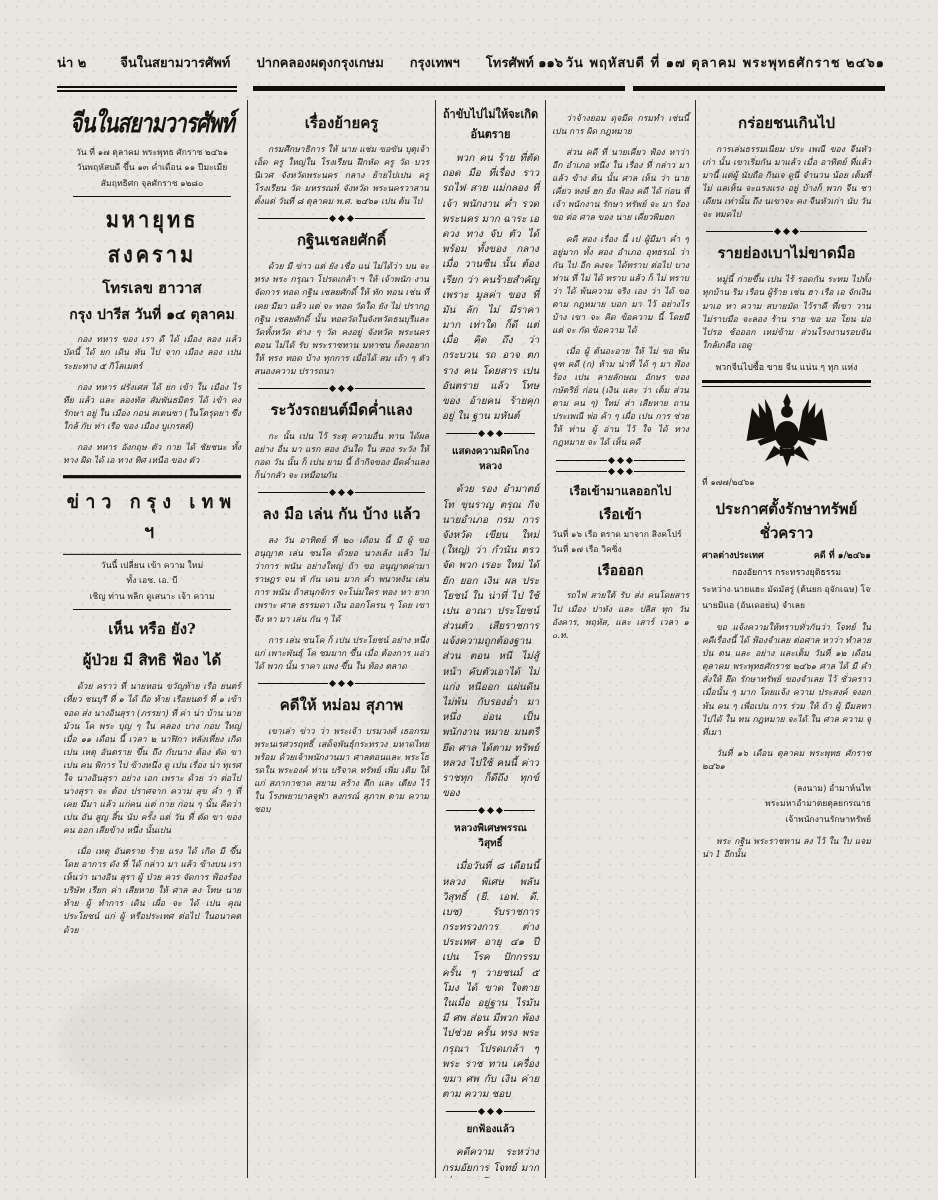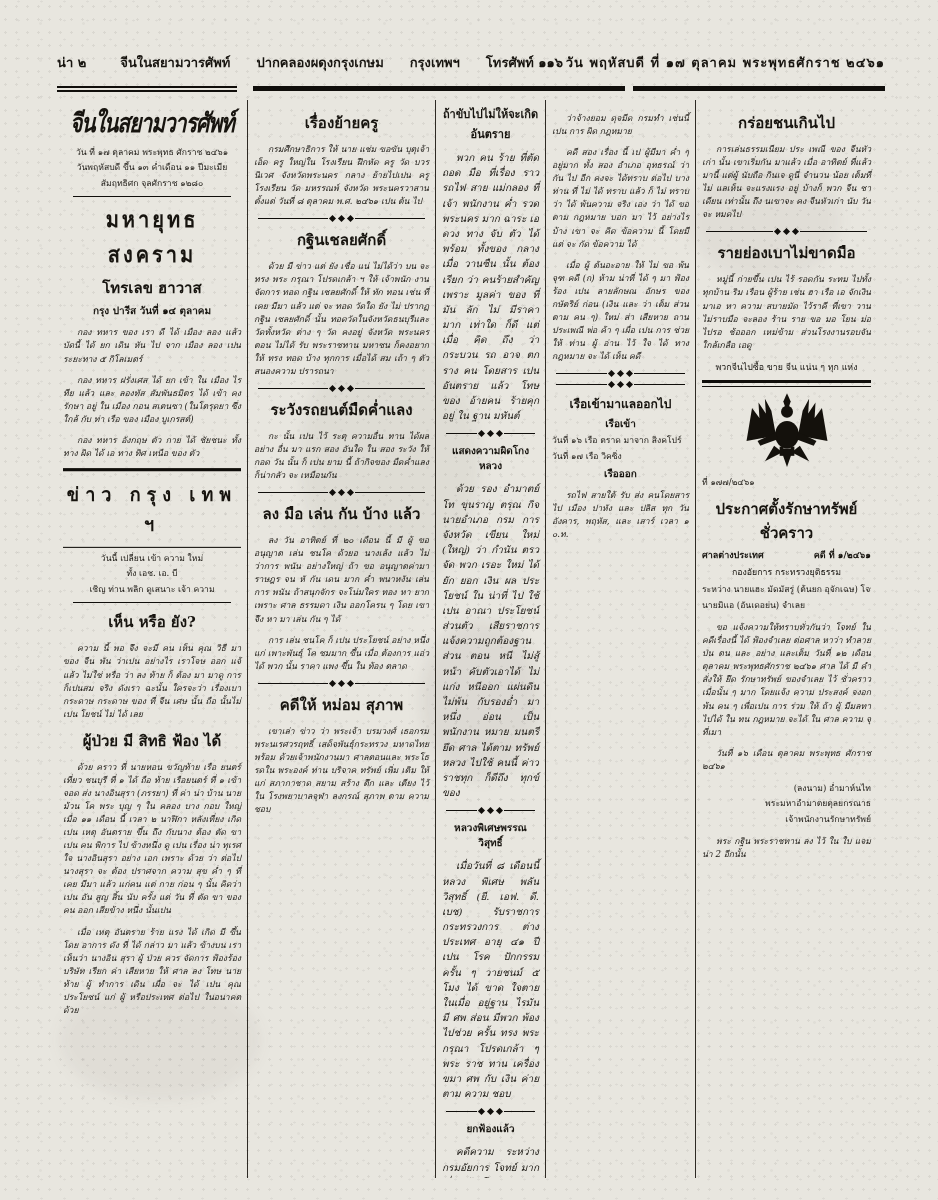--- a/index.html
+++ b/index.html
@@ -35,21 +35,21 @@
   .column + .column{border-left:1px solid #2e2a24;}
   .col-0{width:190px;}.col-1{width:188px;}.col-2{width:110px;}.col-3{width:150px;}.col-4{width:182px;}
 
   .masthead{font-size:21px;font-weight:bold;text-align:center;transform:scaleY(1.25);letter-spacing:-1px;margin:2px 0 6px;font-style:italic;}
   .headline{font-size:20px;font-weight:bold;text-align:center;letter-spacing:3px;margin:8px 0 4px;transform:scaleY(1.1);}
   .col-2 .headline{font-size:11px;letter-spacing:0;margin:2px 0;}
   .section{font-size:18px;font-weight:bold;text-align:center;letter-spacing:6px;border-top:3px solid #100e0b;border-bottom:1px solid #100e0b;padding:7px 0;margin:10px 0 5px;transform:scaleY(1.05);}
   .subhead{font-size:15px;font-weight:bold;text-align:center;margin:7px 0 3px;}
   .col-2 .subhead{font-size:10px;}
   .col-3 .subhead{font-size:12px;text-align:center;}
-  .kicker{font-size:10px;font-weight:bold;text-align:center;margin:2px 0;}
+  .kicker{font-size:14px;font-weight:bold;text-align:center;margin:2px 0;}
   .para{font-size:8.6px;line-height:1.52;text-align:justify;text-indent:14px;margin:8px 0;word-break:break-word;font-style:italic;}
   .col-2 .para{font-size:10px;}
   .center{font-size:8.8px;text-align:center;margin:3px 0;}
   .lines{font-size:8.6px;line-height:1.8;}
   .lines div{white-space:nowrap;overflow:hidden;}
   .lines.c div{text-align:center;}
   .lines.r div{text-align:right;}
   .split{display:flex;justify-content:space-between;font-size:9px;font-weight:bold;margin:3px 0;}
   .hr{border-top:1.5px solid #100e0b;margin:5px 10px;}
   .rule2{border-top:3px solid #100e0b;border-bottom:1.5px solid #100e0b;height:3px;margin:6px 0;}
@@ -101,21 +101,20 @@
         <div class="para">กอง ทหาร ฝรั่งเศส ได้ ยก เข้า ใน เมือง ไรทีย แล้ว และ ลองทัส สัมพันธมิตร ได้ เข้า คง รักษา อยู่ ใน เมือง กอน สเตนซา (ในโตรุดยา ซึ่ง ใกล้ กับ ท่า เรือ ของ เมือง บูเกรสต์)</div>
         <div class="para">กอง ทหาร อังกฤษ ตัว กาย ได้ ชัยชนะ ทั้ง ทาง ผิด ได้ เอ ทาง ทิศ เหนือ ของ ตัว</div>
         <div class="section">ข่าว กรุง เทพ ฯ</div>
         <div class="lines c">
           <div class="">วันนี้ เปลี่ยน เข้า ความ ใหม่</div>
           <div class="">ทั้ง เอช. เอ. บี</div>
           <div class="">เชิญ ท่าน พลิก ดูเสนาะ เจ้า ความ</div>
         </div>
         <div class="hr"></div>
         <div class="subhead">เห็น หรือ ยัง?</div>
-        <div class="para">ความ นี้ พอ จึง จะมี คน เห็น คุณ วิธี มา ของ จีน พัน ว่าเปน อย่างไร เราโจษ ออก แจ้ แล้ว ไม่ใช่ หรือ ว่า ลง ท้าย ก็ ต้อง มา มาดู การ ก็เปนสม จริง ดังเรา ฉะนั้น ใครจะว่า เรื่องเบา กระดาษ กระดาษ ของ ที่ จีน เศษ นั้น ถือ นั้นไม่เปน โยชน์ ไม่ ได้ เลย</div>
         <div class="subhead">ผู้ป่วย มี สิทธิ ฟ้อง ได้</div>
         <div class="para">ด้วย คราว ที่ นายหอน ขวัญท้าย เรือ ยนตร์ เที่ยว ชนบุรี ที่ ๑ ได้ ถือ ท้าย เรือยนตร์ ที่ ๑ เข้าจอด ส่ง นางอินสุรา (ภรรยา) ที่ ค่า น่า บ้าน นายม้วน โค พระ บุญ ๆ ใน คลอง บาง กอบ ใหญ่ เมื่อ ๑๑ เดือน นี้ เวลา ๒ นาฬิกา หลังเที่ยง เกิด เปน เหตุ อันตราย ขึ้น ถึง กับนาง ต้อง ตัด ขา เปน คน พิการ ไป ข้างหนึ่ง ดู เปน เรื่อง น่า ทุเรศใจ นางอินสุรา อย่าง เอก เพราะ ด้วย ว่า ต่อไป นางสุรา จะ ต้อง ปราศจาก ความ สุข ค่ำ ๆ ที่ เคย มีมา แล้ว แก่คน แต่ กาย ก่อน ๆ นั้น คิดว่า เปน อัน สูญ สิ้น นับ ครั้ง แต่ วัน ที่ ตัด ขา ของ คน ออก เสียข้าง หนึ่ง นั้นเปน</div>
         <div class="para">เมื่อ เหตุ อันตราย ร้าย แรง ได้ เกิด มี ขึ้น โดย อาการ ดัง ที่ ได้ กล่าว มา แล้ว ข้างบน เรา เห็นว่า นางอิน สุรา ผู้ ป่วย ควร จัดการ ฟ้องร้อง บริษัท เรียก ค่า เสียหาย ให้ ศาล ลง โทษ นายท้าย ผู้ ทำการ เดิน เผื่อ จะ ได้ เปน คุณ ประโยชน์ แก่ ผู้ หรือประเทศ ต่อไป ในอนาคต ด้วย</div>
       </div>
       <div class="column col-1">
         <div class="subhead">เรื่องย้ายครู</div>
         <div class="para">กรมศึกษาธิการ ให้ นาย แช่ม ขอขัน บุตุเจ้า เอ็ด ครู ใหญ่ใน โรงเรียน ฝึกหัด ครู วัด บวร นิเวศ จังหวัดพระนคร กลาง ย้ายไปเปน ครู โรงเรียน วัด มหรรณพ์ จังหวัด พระนครวาสาน ตั้งแต่ วันที่ ๘ ตุลาคม พ.ศ. ๒๔๖๑ เปน ต้น ไป</div>
         <div class="divider">
           <div class="dv-dot"></div>
           <div class="dv-dot"></div>
@@ -166,20 +165,21 @@
         <div class="divider">
           <div class="dv-dot"></div>
           <div class="dv-dot"></div>
           <div class="dv-dot"></div>
         </div>
         <div class="subhead">ยกฟ้องแล้ว</div>
         <div class="para">คดีความ ระหว่าง กรมอัยการ โจทย์ มาก เรื่อง ฉ้อ โกง ลอบอธม กับ ระหว่าง นายเคี่ยว ราเยนทีเด็กลอง อ้าเอิน เรื่อง ปลอม หนังสือ ยักยอก แค้เดงวาม เท่า อีก อำเภอ หนึ่ง ๆ ศาล พระราชอาญาได้ พิพากษา เมื่อวันที่ ๑๐ เดือน นี้ พ้น ข้อ กล่าวหา ท. ออก พ้น ข้อกล่าวหา พระ วิฆาน ฯ และ ทอง ตาม คำพิพากษา ยกฟ้องของ กรมอัยการ โจทย์ ปลอมลวงจ่ายเงิน ให้ โดย วินิจฉัย ข้อ สำคัญ ว่า ซึ่ง หาว่า ปลอมตัวเงิน กระทำ ความ เสียหาย ให้ แก่ ไม่ควรมี โทษ ตาม กฎหมาย แต่ เจ้าคุณ เสด็จ พระราชอาญา มี ความ เกรง ๆ มิได้ โดย เห็น</div>
       </div>
       <div class="column col-3">
         <div class="para">ว่าจ้างยอม ดุจมีด กรมทำ เช่นนี้ เปน การ ผิด กฎหมาย</div>
+        <div class="para">ส่วน คดี ที่ นายเคี่ยว ฟ้อง หาว่า อีก อำเภอ หนึ่ง ใน เรื่อง ที่ กล่าว มา แล้ว ข้าง ต้น นั้น ศาล เห็น ว่า นาย เคี่ยว หงษ์ ฮก ยัง ฟ้อง คดี ได้ ก่อน ที่ เจ้า พนักงาน รักษา ทรัพย์ จะ มา ร้อง ขอ ต่อ ศาล ของ นาย เคี่ยวพิมฮก</div>
         <div class="para">คดี สอง เรื่อง นี้ เป ผู้มีมา ค่ำ ๆ อยู่มาก ทั้ง สอง อำเภอ อุทธรณ์ ว่ากัน ไป อีก คงจะ ได้ทราบ ต่อไป บาง ท่าน ที่ ไม่ ได้ ทราบ แล้ว ก็ ไม่ ทราบ ว่า ได้ พ้นความ จริง เอง ว่า ได้ ขอ ตาม กฎหมาย บอก มา ไว้ อย่างไร บ้าง เขา จะ คิด ข้อความ นี้ โดยมี แต่ จะ กัด ข้อความ ได้</div>
         <div class="para">เมื่อ ผู้ ต้นอะอาย ให้ ไม่ ขอ พ้น จุฑ คดี (ก) ห้าม น่าที่ ได้ ๆ มา ฟ้อง ร้อง เปน ลายลักษณ อักษร ของ กษัตริย์ ก่อน (เงิน และ ว่า เต็ม ส่วน ตาม คน ๆ) ใหม่ ส่า เสียหาย ถาน ประเพณี พ่อ ค้า ๆ เผื่อ เปน การ ช่วย ให้ ท่าน ผู้ อ่าน ไว้ ใจ ได้ ทาง กฎหมาย จะ ได้ เห็น คดี</div>
         <div class="divider">
           <div class="dv-dot"></div>
           <div class="dv-dot"></div>
           <div class="dv-dot"></div>
         </div>
         <div class="divider">
           <div class="dv-dot"></div>
           <div class="dv-dot"></div>
@@ -233,16 +233,16 @@
           <div class="">ระหว่าง  นายแฮะ มัดมัสรู่ (ต้นยก อุจักเฉษ)  โจทย์</div>
           <div class="">นายมิแอ (อันเดอย่น)  จำเลย</div>
         </div>
         <div class="para">ขอ แจ้งความให้ทราบทั่วกันว่า โจทย์ ในคดีเรื่องนี้ ได้ ฟ้องจำเลย ต่อศาล หาว่า ทำลายป่น ตน และ อย่าง และเต็ม วันที่ ๑๒ เดือนตุลาคม พระพุทธศักราช ๒๔๖๑ ศาล ได้ มี คำสั่งให้ ยึด รักษาทรัพย์ ของจำเลย ไว้ ชั่วคราว เมื่อนั้น ๆ มาก โดยแจ้ง ความ ประสงค์ จงอก พ้น คน ๆ เพื่อเปน การ ร่วม ให้ ถ้า ผู้ มีมลทา ไปได้ ใน ทน กฎหมาย จะได้ ใน ศาล ความ จุ ที่เมา</div>
         <div class="para">วันที่ ๑๖ เดือน ตุลาคม พระพุทธ ศักราช ๒๔๖๑</div>
         <div class="lines r">
           <div class="">(ลงนาม) อ่ำมาห์นไท</div>
           <div class="">พระมหาอำมาตยตุลยกรณาธ</div>
           <div class="">เจ้าพนักงานรักษาทรัพย์</div>
         </div>
-        <div class="para">พระ กฐิน พระราชทาน ลง ไว้ ใน ใบ แจม น่า 2 อีกนั้น</div>
+        <div class="para">พระ กฐิน พระราชทาน ลง ไว้ ใน ใบ แจม น่า 1 อีกนั้น</div>
       </div>
     </div>
 </div>
 
 </body></html>

